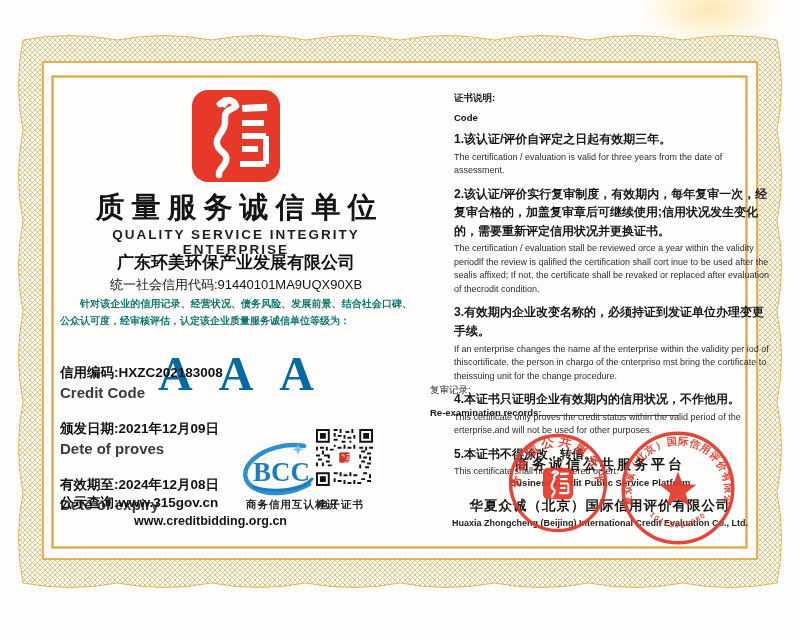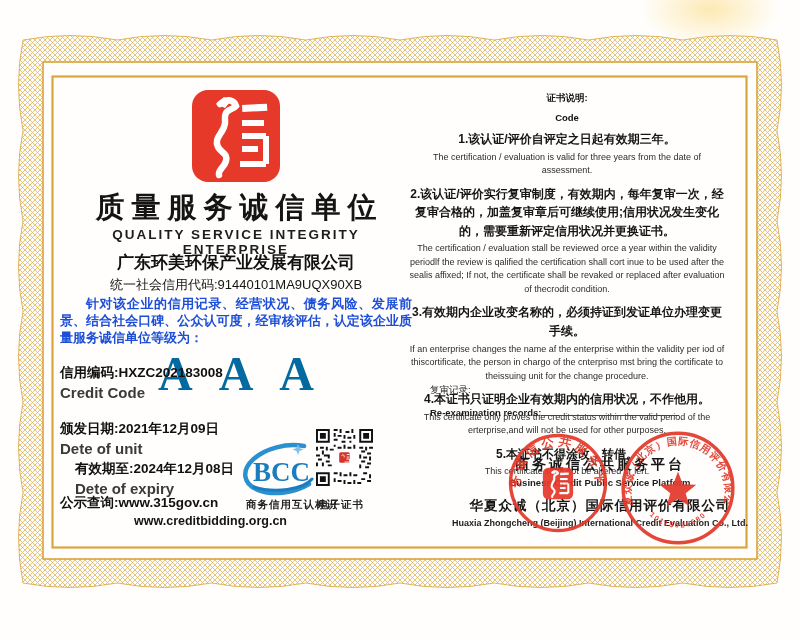--- a/index.html
+++ b/index.html
@@ -6,35 +6,35 @@
   #page{position:relative;width:800px;height:640px;background:#fffefc;overflow:hidden;
         font-family:"Liberation Sans","DejaVu Sans",sans-serif;color:#1b1b1b;}
   .abs{position:absolute;}
   
   .lcol{left:60px;width:352px;text-align:center;}
   .logo-wrap{left:190px;top:88px;width:92px;height:96px;}
   .title-zh{top:188px;font-size:29px;font-weight:700;letter-spacing:7px;text-indent:7px;color:#141414;}
   .title-en{top:227px;font-size:13.5px;font-weight:700;letter-spacing:2px;color:#1d1d1d;}
   .company{top:251px;font-size:17px;font-weight:700;color:#111;}
   .uscc{top:276px;font-size:13px;color:#151515;}
-  .statement{top:295px;text-align:justify;text-indent:2em;font-size:13px;line-height:17px;font-weight:600;color:#1d4ed8;}
+  .statement{top:295px;text-align:justify;text-indent:2em;font-size:10px;line-height:17px;font-weight:600;color:#0f766e;}
   .grade{top:346px;font-family:"Liberation Serif","DejaVu Serif",serif;font-size:48px;font-weight:700;
          color:#0369a1;letter-spacing:26px;text-indent:26px;}
   .frow{left:60px;width:260px;text-align:left;}
   .frow .zh{font-size:13.5px;font-weight:700;color:#101010;}
   .frow .en{font-size:15px;font-weight:600;color:#3a3a3a;margin-top:2px;}
-  .r-credit{top:364px;} .r-issue{top:420px;} .r-expiry{top:460px;margin-left:15px;} .r-query{top:494px;}
+  .r-credit{top:364px;} .r-issue{top:420px;} .r-expiry{top:476px;} .r-query{top:494px;}
   .r-query .en{font-size:12.5px;color:#141414;font-weight:700;padding-left:74px;}
   .bcc{left:238px;top:440px;width:84px;height:58px;}
   .qr{left:316px;top:429px;width:57px;height:57px;}
   .mark-label{top:498px;font-size:10.5px;font-weight:700;color:#232323;letter-spacing:1px;}
   .ml1{left:234px;width:116px;text-align:center;}
   .ml2{left:308px;width:56px;text-align:right;}
   
-  .rcol{left:408px;top:92px;width:318px;text-align:center;}
+  .rcol{left:454px;top:92px;width:318px;text-align:left;}
   .rcol .hd{font-size:9.5px;font-weight:700;color:#101010;margin:0 0 7px 0;}
   .rcol p.zh{font-size:12px;font-weight:600;color:#151515;line-height:1.55;margin:5px 0 2px 0;}
   .rcol p.en{font-size:9px;font-weight:400;color:#2c2c2c;line-height:1.5;margin:2px 0 7px 0;}
   .reexam{left:430px;top:384px;width:318px;}
   .reexam .zh{font-size:9.5px;font-weight:400;margin-bottom:8px;}
   .reexam .en{font-size:9.5px;font-weight:700;}
   .uline{display:inline-block;width:138px;border-bottom:1px solid #444;height:10px;}
   
   .issuers{left:444px;top:456px;width:312px;text-align:center;z-index:1;}
   .issuers .pzh{font-size:14px;font-weight:700;letter-spacing:3px;color:#161616;}
@@ -89,21 +89,21 @@
   <div class="abs lcol uscc">统一社会信用代码:91440101MA9UQX90XB</div>
   <div class="abs lcol statement">针对该企业的信用记录、经营状况、债务风险、发展前景、结合社会口碑、公众认可度，经审核评估，认定该企业质量服务诚信单位等级为：</div>
   <div class="abs lcol grade" style="letter-spacing:26px;">AAA</div>
 
   <div class="abs frow r-credit">
     <div class="zh">信用编码:HXZC202183008</div>
     <div class="en">Credit Code</div>
   </div>
   <div class="abs frow r-issue">
     <div class="zh">颁发日期:2021年12月09日</div>
-    <div class="en">Dete of unit</div>
+    <div class="en">Dete of proves</div>
   </div>
   <div class="abs frow r-expiry">
     <div class="zh">有效期至:2024年12月08日</div>
     <div class="en">Dete of expiry</div>
   </div>
   <div class="abs frow r-query">
     <div class="zh">公示查询:www.315gov.cn</div>
     <div class="en">www.creditbidding.org.cn</div>
   </div>
 

